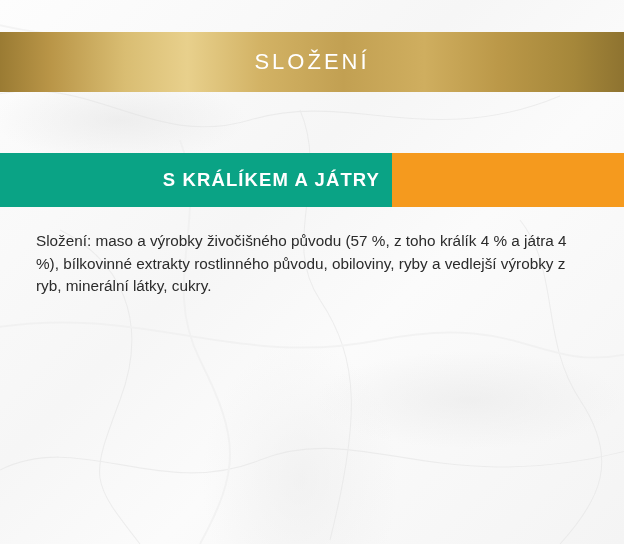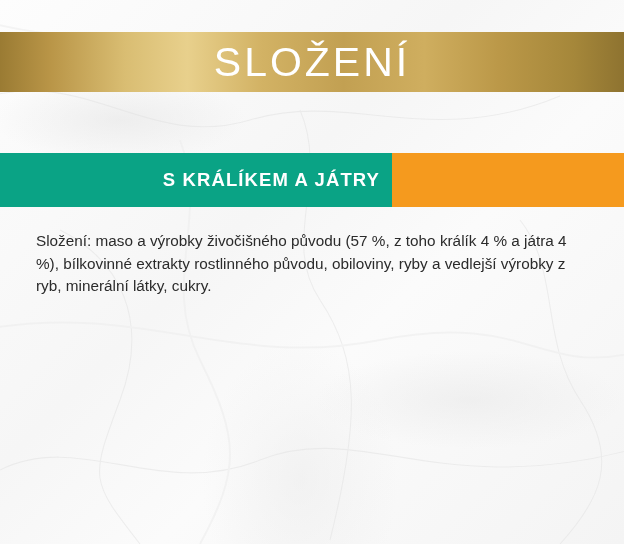--- a/index.html
+++ b/index.html
@@ -52,21 +52,21 @@
       #cfae5f 68%,
       #bb9848 80%,
       #a5873a 92%,
       #8e7330 100%);
     display: flex;
     align-items: center;
     justify-content: center;
   }
   .title-text {
     color: #ffffff;
-    font-size: 41px;
+    font-size: 22px;
     letter-spacing: 3px;
     font-weight: 400;
     line-height: 1;
     text-transform: uppercase;
   }
 
   
   .variant-bar {
     position: absolute;
     left: 0;

